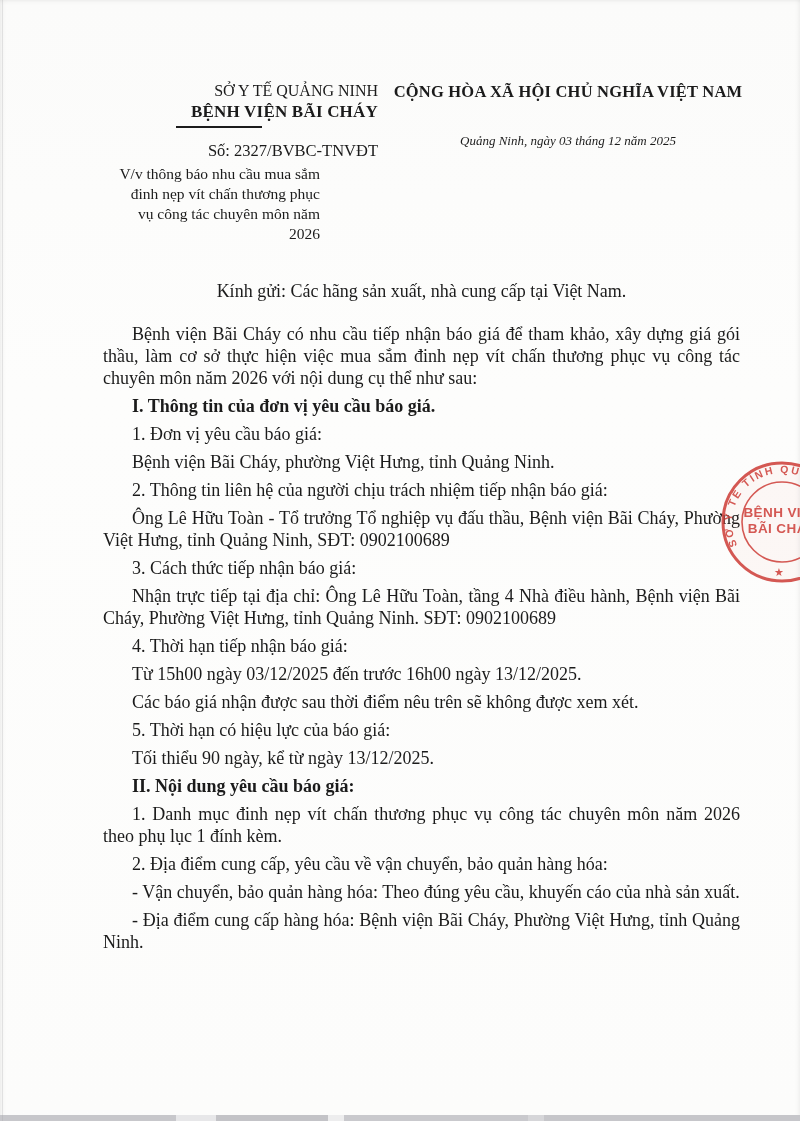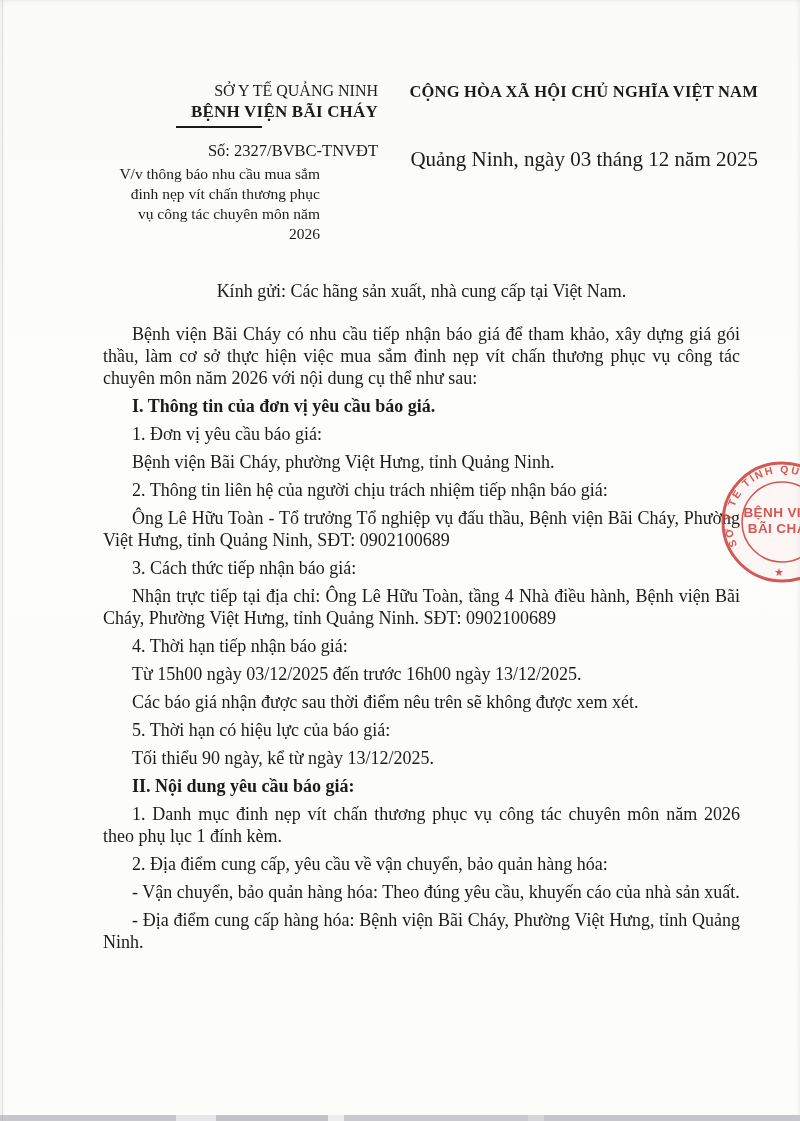--- a/index.html
+++ b/index.html
@@ -14,24 +14,24 @@
     color:#1b1b1b;
   }
   
   .header{display:flex;padding:80px 42px 0 60px;}
   .issuer{width:318px;text-align:right;flex:none;}
   .issuer .org-parent{font-size:16px;line-height:21px;}
   .issuer .org-name{font-size:17px;font-weight:bold;line-height:21px;letter-spacing:.2px;}
   .issuer .rule{width:86px;height:2px;background:#1c1c1c;margin:4px auto 13px auto;}
   .issuer .doc-number{font-size:16.5px;line-height:20px;margin-bottom:3px;}
   .issuer .subject{font-size:15.5px;line-height:20px;width:202px;margin:0 auto;}
-  .national{flex:1;text-align:right;padding-top:1px;}
+  .national{flex:1;text-align:center;padding-top:1px;}
   .national .country{font-size:16.5px;font-weight:bold;line-height:21px;letter-spacing:.2px;}
   .national .motto{display:inline-block;font-size:16px;font-weight:bold;line-height:20px;margin-top:2px;padding:0 2px 3px 2px;border-bottom:2px solid #1c1c1c;letter-spacing:.2px;}
-  .national .place-date{font-size:21px;margin-top:27px;}
+  .national .place-date{font-style:italic;font-size:13px;margin-top:13px;}
   
   .title-wrap{margin:50px 60px 0 103px;text-align:center;}
   .doc-title{font-size:21.5px;font-weight:bold;letter-spacing:.4px;}
   .salutation{margin:37px 60px 0 103px;text-align:center;font-size:18px;}
   
   .body{margin:21px 60px 0 103px;font-size:18px;line-height:22px;text-align:justify;}
   .body p{margin:0 0 6px 0;text-indent:29px;}
   .body p.bold{font-weight:bold;}
   
   .stamp{position:absolute;left:711px;top:451px;width:142px;height:142px;opacity:.88;pointer-events:none;}

